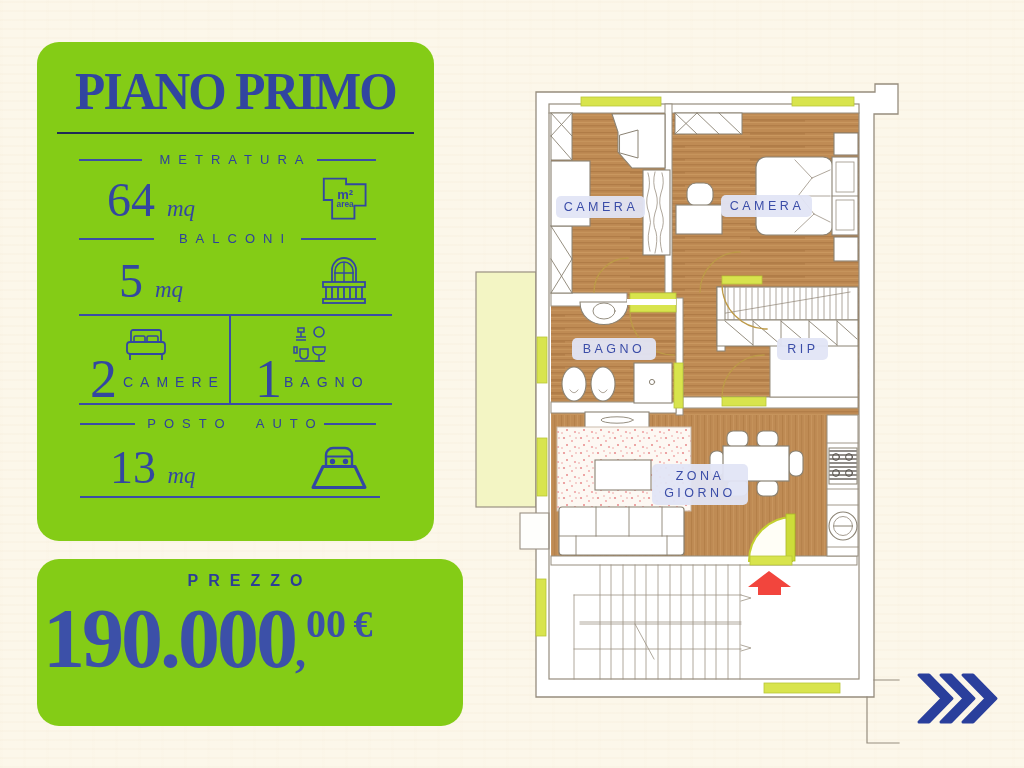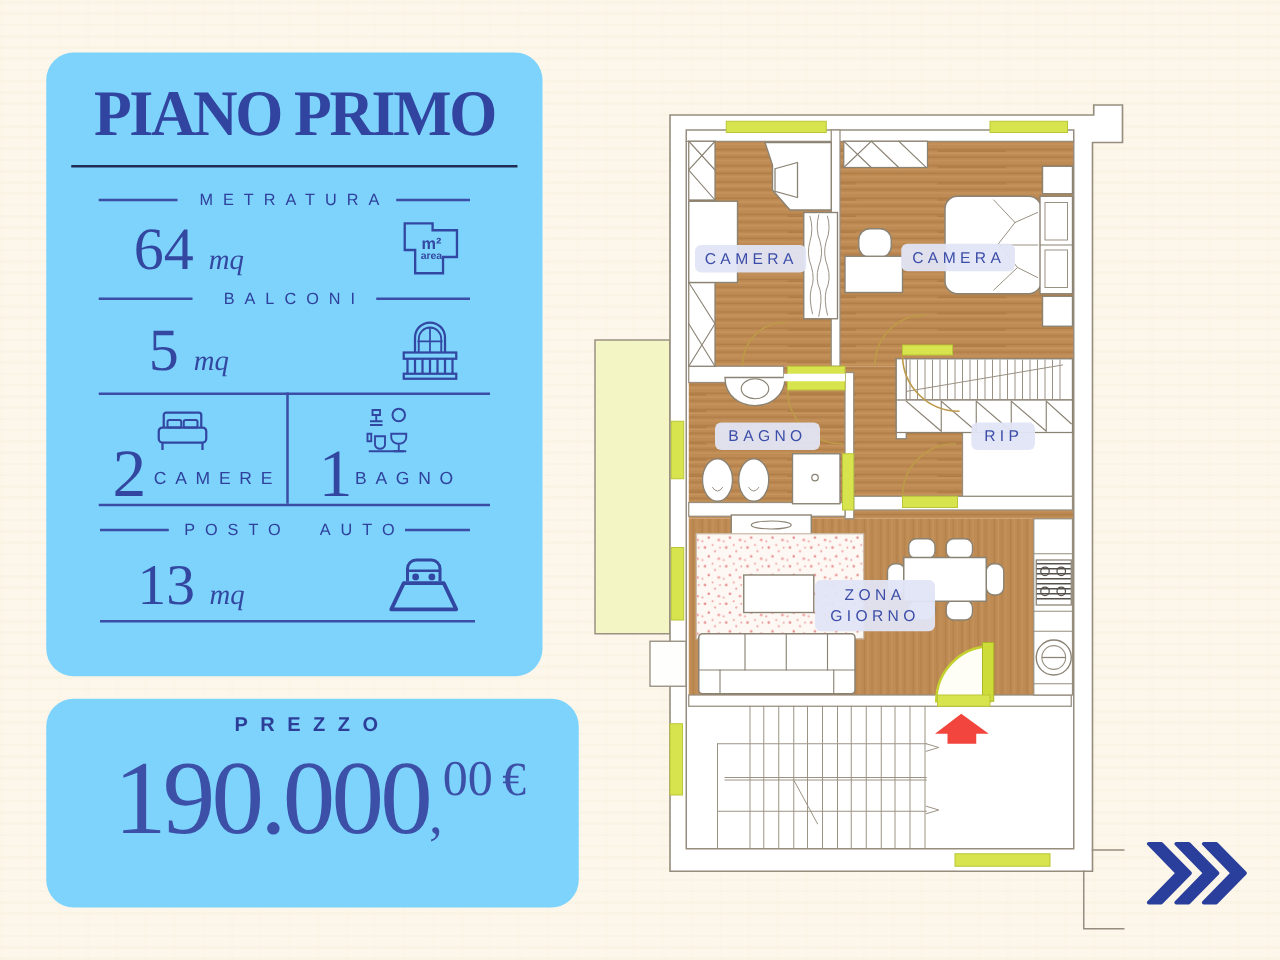--- a/index.html
+++ b/index.html
@@ -4,37 +4,37 @@
 <style>
   html,body{margin:0;padding:0;}
   body{width:1024px;height:768px;overflow:hidden;position:relative;
     font-family:"Liberation Sans", sans-serif;
     background:#fcf7ea;}
   .bgtex{position:absolute;inset:0;
     background:
       repeating-linear-gradient(0deg, rgba(238,224,200,.13) 0 2px, rgba(255,253,246,.0) 2px 9px),
       repeating-linear-gradient(90deg, rgba(244,232,210,.07) 0 3px, rgba(255,255,255,0) 3px 23px);
   }
-  .card{position:absolute;background:#7dd3fc;border-radius:22px;}
+  .card{position:absolute;background:#84cc16;border-radius:22px;}
   #card1{left:37px;top:42px;width:397px;height:499px;}
   #card2{left:37px;top:559px;width:397px;height:167px;padding-left:29px;}
   #title{position:absolute;left:0;top:20px;width:100%;text-align:center;
     font-family:"Liberation Serif", serif;font-weight:bold;font-size:52px;
     letter-spacing:-2px;color:#3145a0;transform:scaleX(0.95);transform-origin:center;}
   #rule1{position:absolute;left:20px;top:90px;width:357px;height:2px;background:#1f2c55;}
   .seclabel{position:absolute;width:100%;text-align:center;
     font-size:13px;letter-spacing:8px;color:#2f419c;font-weight:400;}
   .sline{position:absolute;height:2px;background:#3b4da5;}
   .bignum{position:absolute;font-family:"Liberation Serif", serif;color:#3347a0;}
   .mq{font-family:"Liberation Serif", serif;font-style:italic;font-size:23px;color:#3347a0;}
   .unit{position:absolute;font-size:14px;letter-spacing:7px;color:#2f419c;}
   #prezzo{position:absolute;left:0;top:10px;width:100%;text-align:center;
     font-size:16px;letter-spacing:10px;color:#2c3e97;font-weight:bold;}
-  #price{position:absolute;left:0px;top:38px;width:100%;text-align:center;
-    font-family:"Liberation Serif", serif;font-weight:normal;font-size:84px;
+  #price{position:absolute;left:0px;top:38px;width:100%;text-align:left;
+    font-family:"Liberation Serif", serif;font-weight:bold;font-size:84px;
     color:#3c50a8;line-height:1;letter-spacing:-3px;padding-left:6px;}
   #price .comma{font-size:44px;letter-spacing:0;}
   #price .cents{font-size:40px;vertical-align:30px;letter-spacing:0px;}
   #price .eur{font-size:38px;vertical-align:30px;letter-spacing:0px;}
   #iva{position:absolute;right:23px;top:122px;
     font-family:"Liberation Serif", serif;font-style:italic;font-size:23px;color:#3347a0;}
   svg{position:absolute;left:0;top:0;}
   .icostroke{stroke:#3247a2;fill:none;}
 </style>
 </head>

